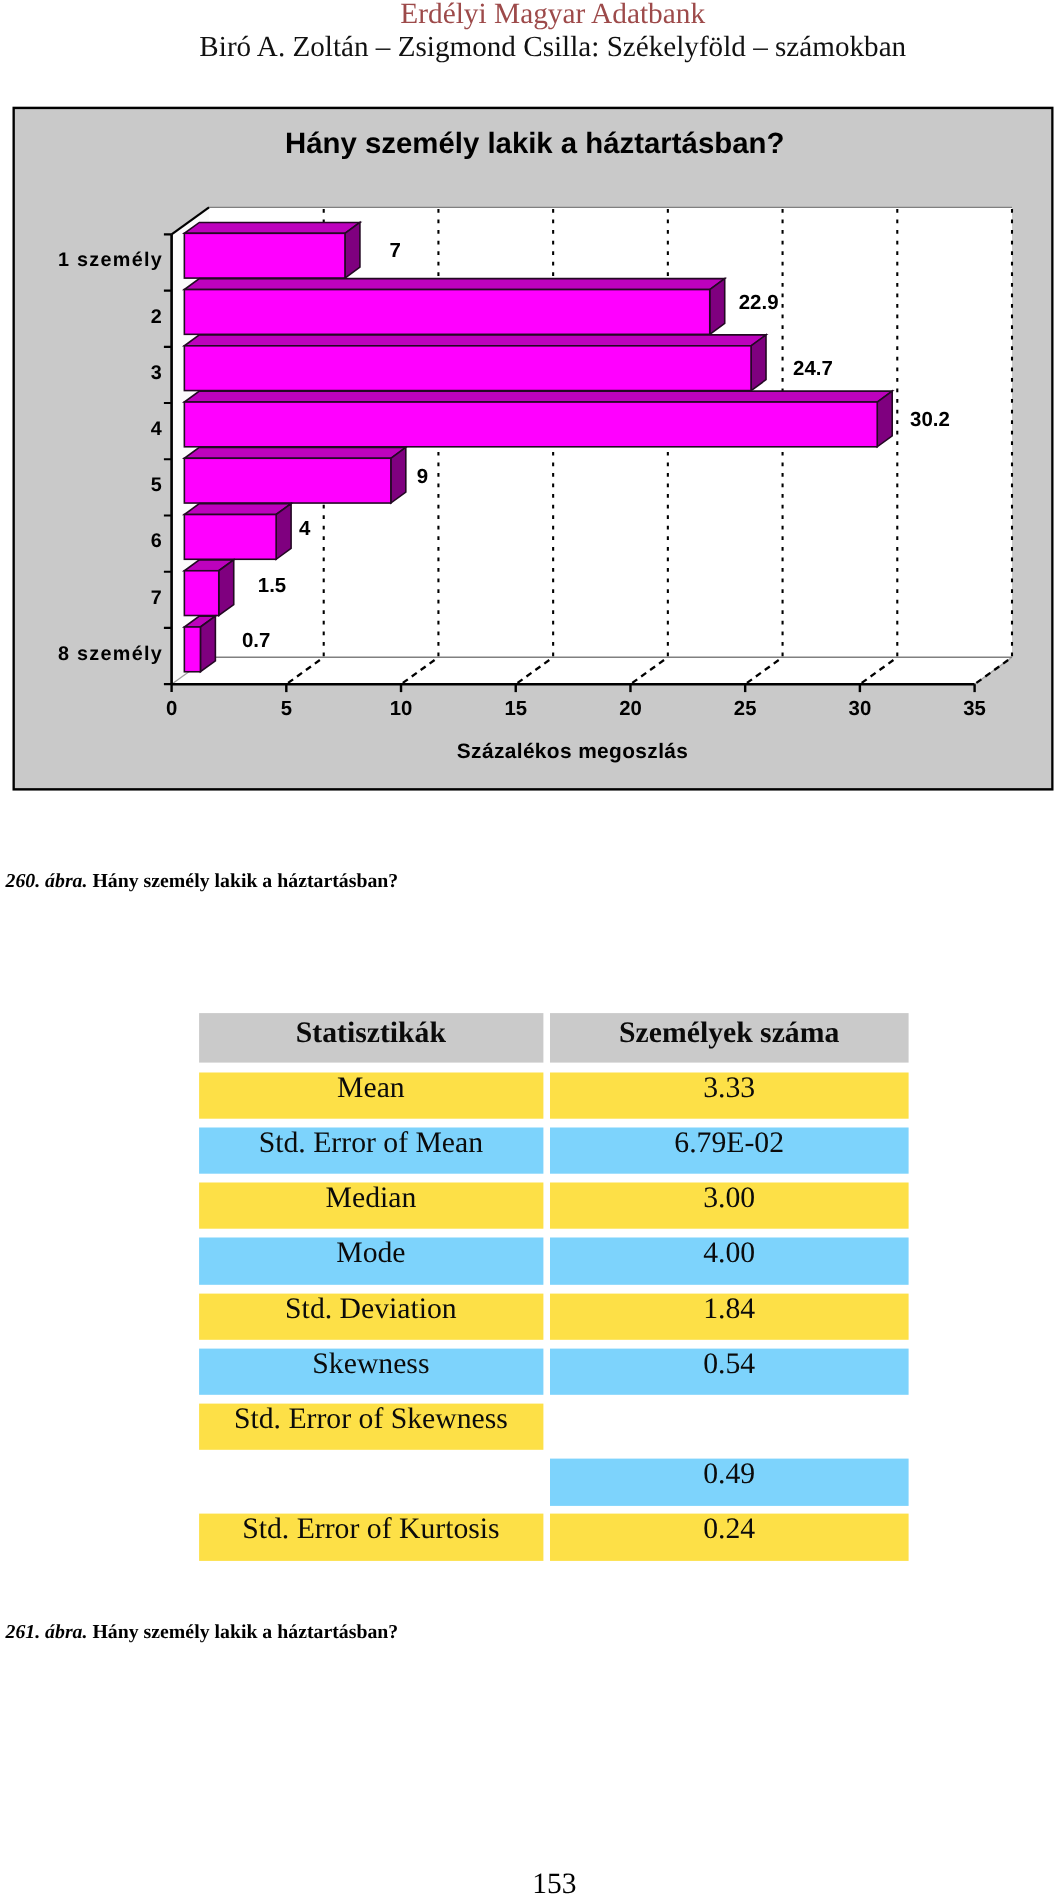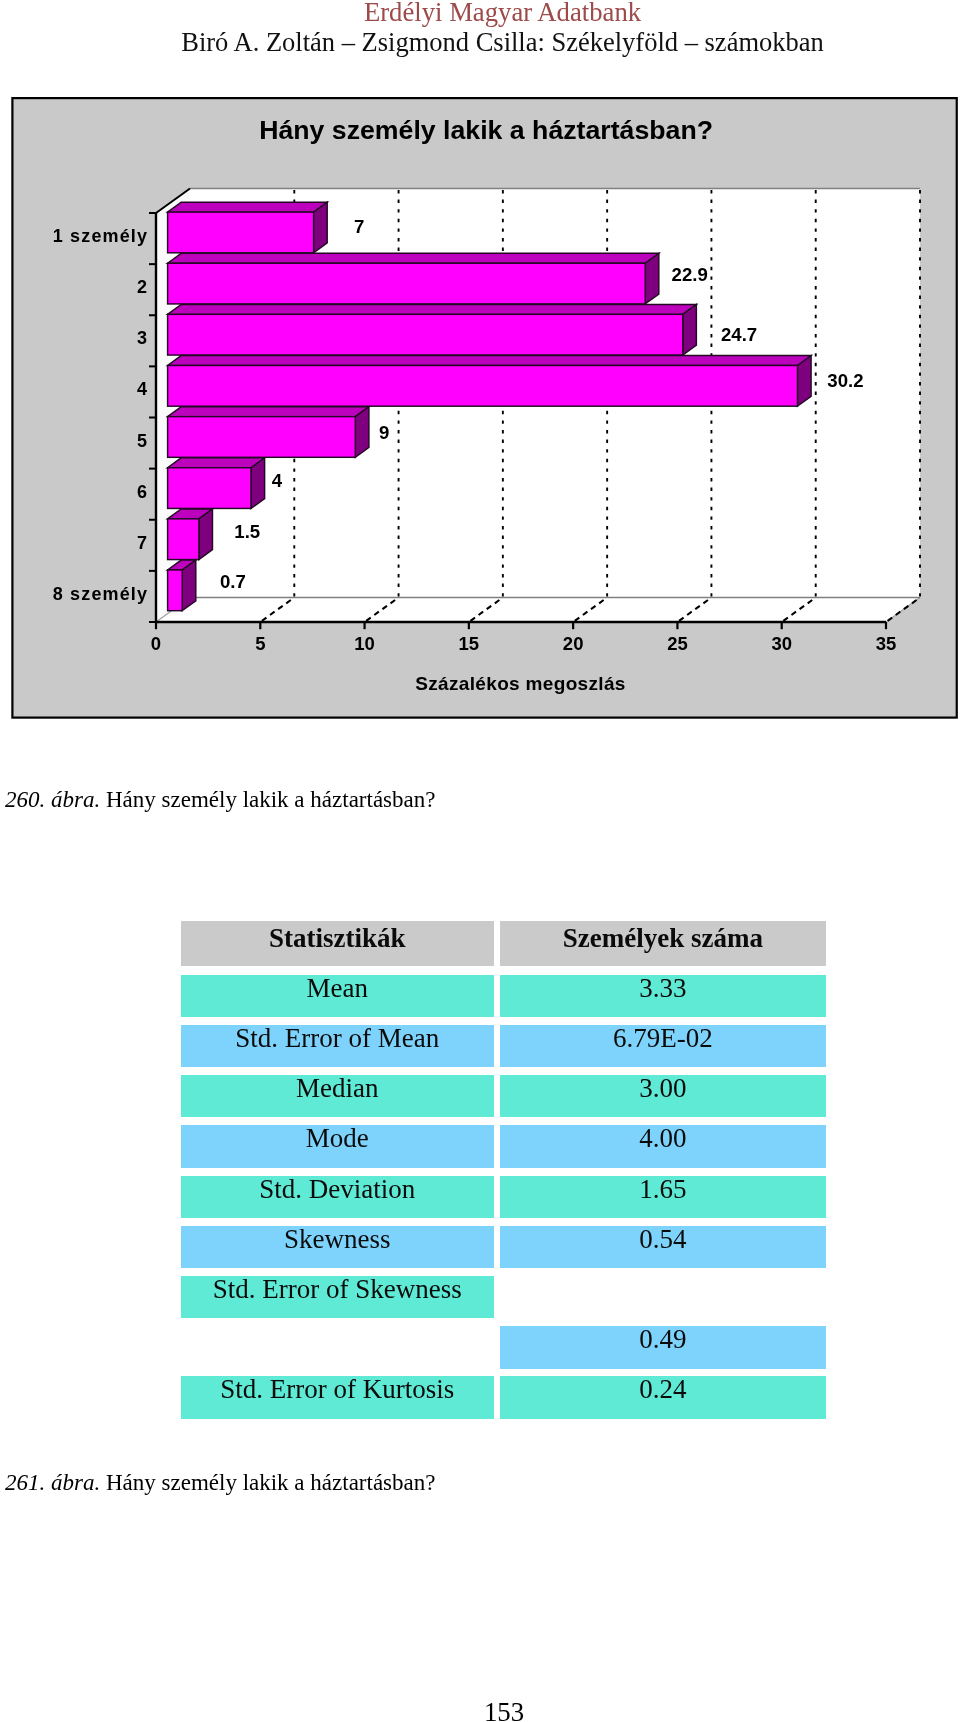--- a/index.html
+++ b/index.html
@@ -23,39 +23,39 @@
     position:absolute; left:0; top:26.8px; width:1005px;
     text-align:center; font-size:26.5px; line-height:30px;
     color:#111111;
   }
 
   
   .chart-box { position:absolute; left:11px; top:96px; width:947px; height:623px; }
   .chart-box svg { display:block; }
 
   
-  .caption { position:absolute; font-size:23px; line-height:28px; color:#000; font-weight:normal; }
+  .caption { position:absolute; font-size:18px; line-height:28px; color:#000; font-weight:bold; }
   .caption .num { font-style:italic; }
   #caption-top { left:5px; top:786px; }
   #caption-bottom { left:5px; top:1468.5px; }
 
   
   .stat-table { position:absolute; left:180.5px; top:921.3px; width:645.3px; }
   .stat-row { position:relative; height:42.3px; margin-bottom:7.95px; }
   .stat-row.head { height:45.2px; margin-bottom:8.1px; }
   .stat-cell {
     position:absolute; top:0; height:100%; line-height:26px;
     text-align:center; font-size:27px; color:#0b0b0b;
     overflow:hidden; white-space:nowrap;
   }
   .stat-row.head .stat-cell { line-height:35.5px; }
   .stat-cell.c0 { left:0; width:313.4px; }
   .stat-cell.c1 { left:319.5px; width:325.8px; }
   .stat-row.shade-a .stat-cell { background:#7dd3fc; }
-  .stat-row.shade-b .stat-cell { background:#5eead4; }
+  .stat-row.shade-b .stat-cell { background:#fde047; }
   .stat-row.head .stat-cell { font-weight:bold; background:#cacaca; }
 
   
   .pageno {
     position:absolute; left:0; top:1697px; width:1008px;
     text-align:center; font-size:26.8px; color:#000;
   }
 </style>
 </head>
 <body>
@@ -199,21 +199,21 @@
       <div class="stat-row shade-b">
         <div class="stat-cell c0">Median</div>
         <div class="stat-cell c1">3.00</div>
       </div>
       <div class="stat-row shade-a">
         <div class="stat-cell c0">Mode</div>
         <div class="stat-cell c1">4.00</div>
       </div>
       <div class="stat-row shade-b">
         <div class="stat-cell c0">Std. Deviation</div>
-        <div class="stat-cell c1">1.65</div>
+        <div class="stat-cell c1">1.84</div>
       </div>
       <div class="stat-row shade-a">
         <div class="stat-cell c0">Skewness</div>
         <div class="stat-cell c1">0.54</div>
       </div>
       <div class="stat-row shade-b">
         <div class="stat-cell c0">Std. Error of Skewness</div>
       </div>
       <div class="stat-row shade-a">
         <div class="stat-cell c1">0.49</div>

